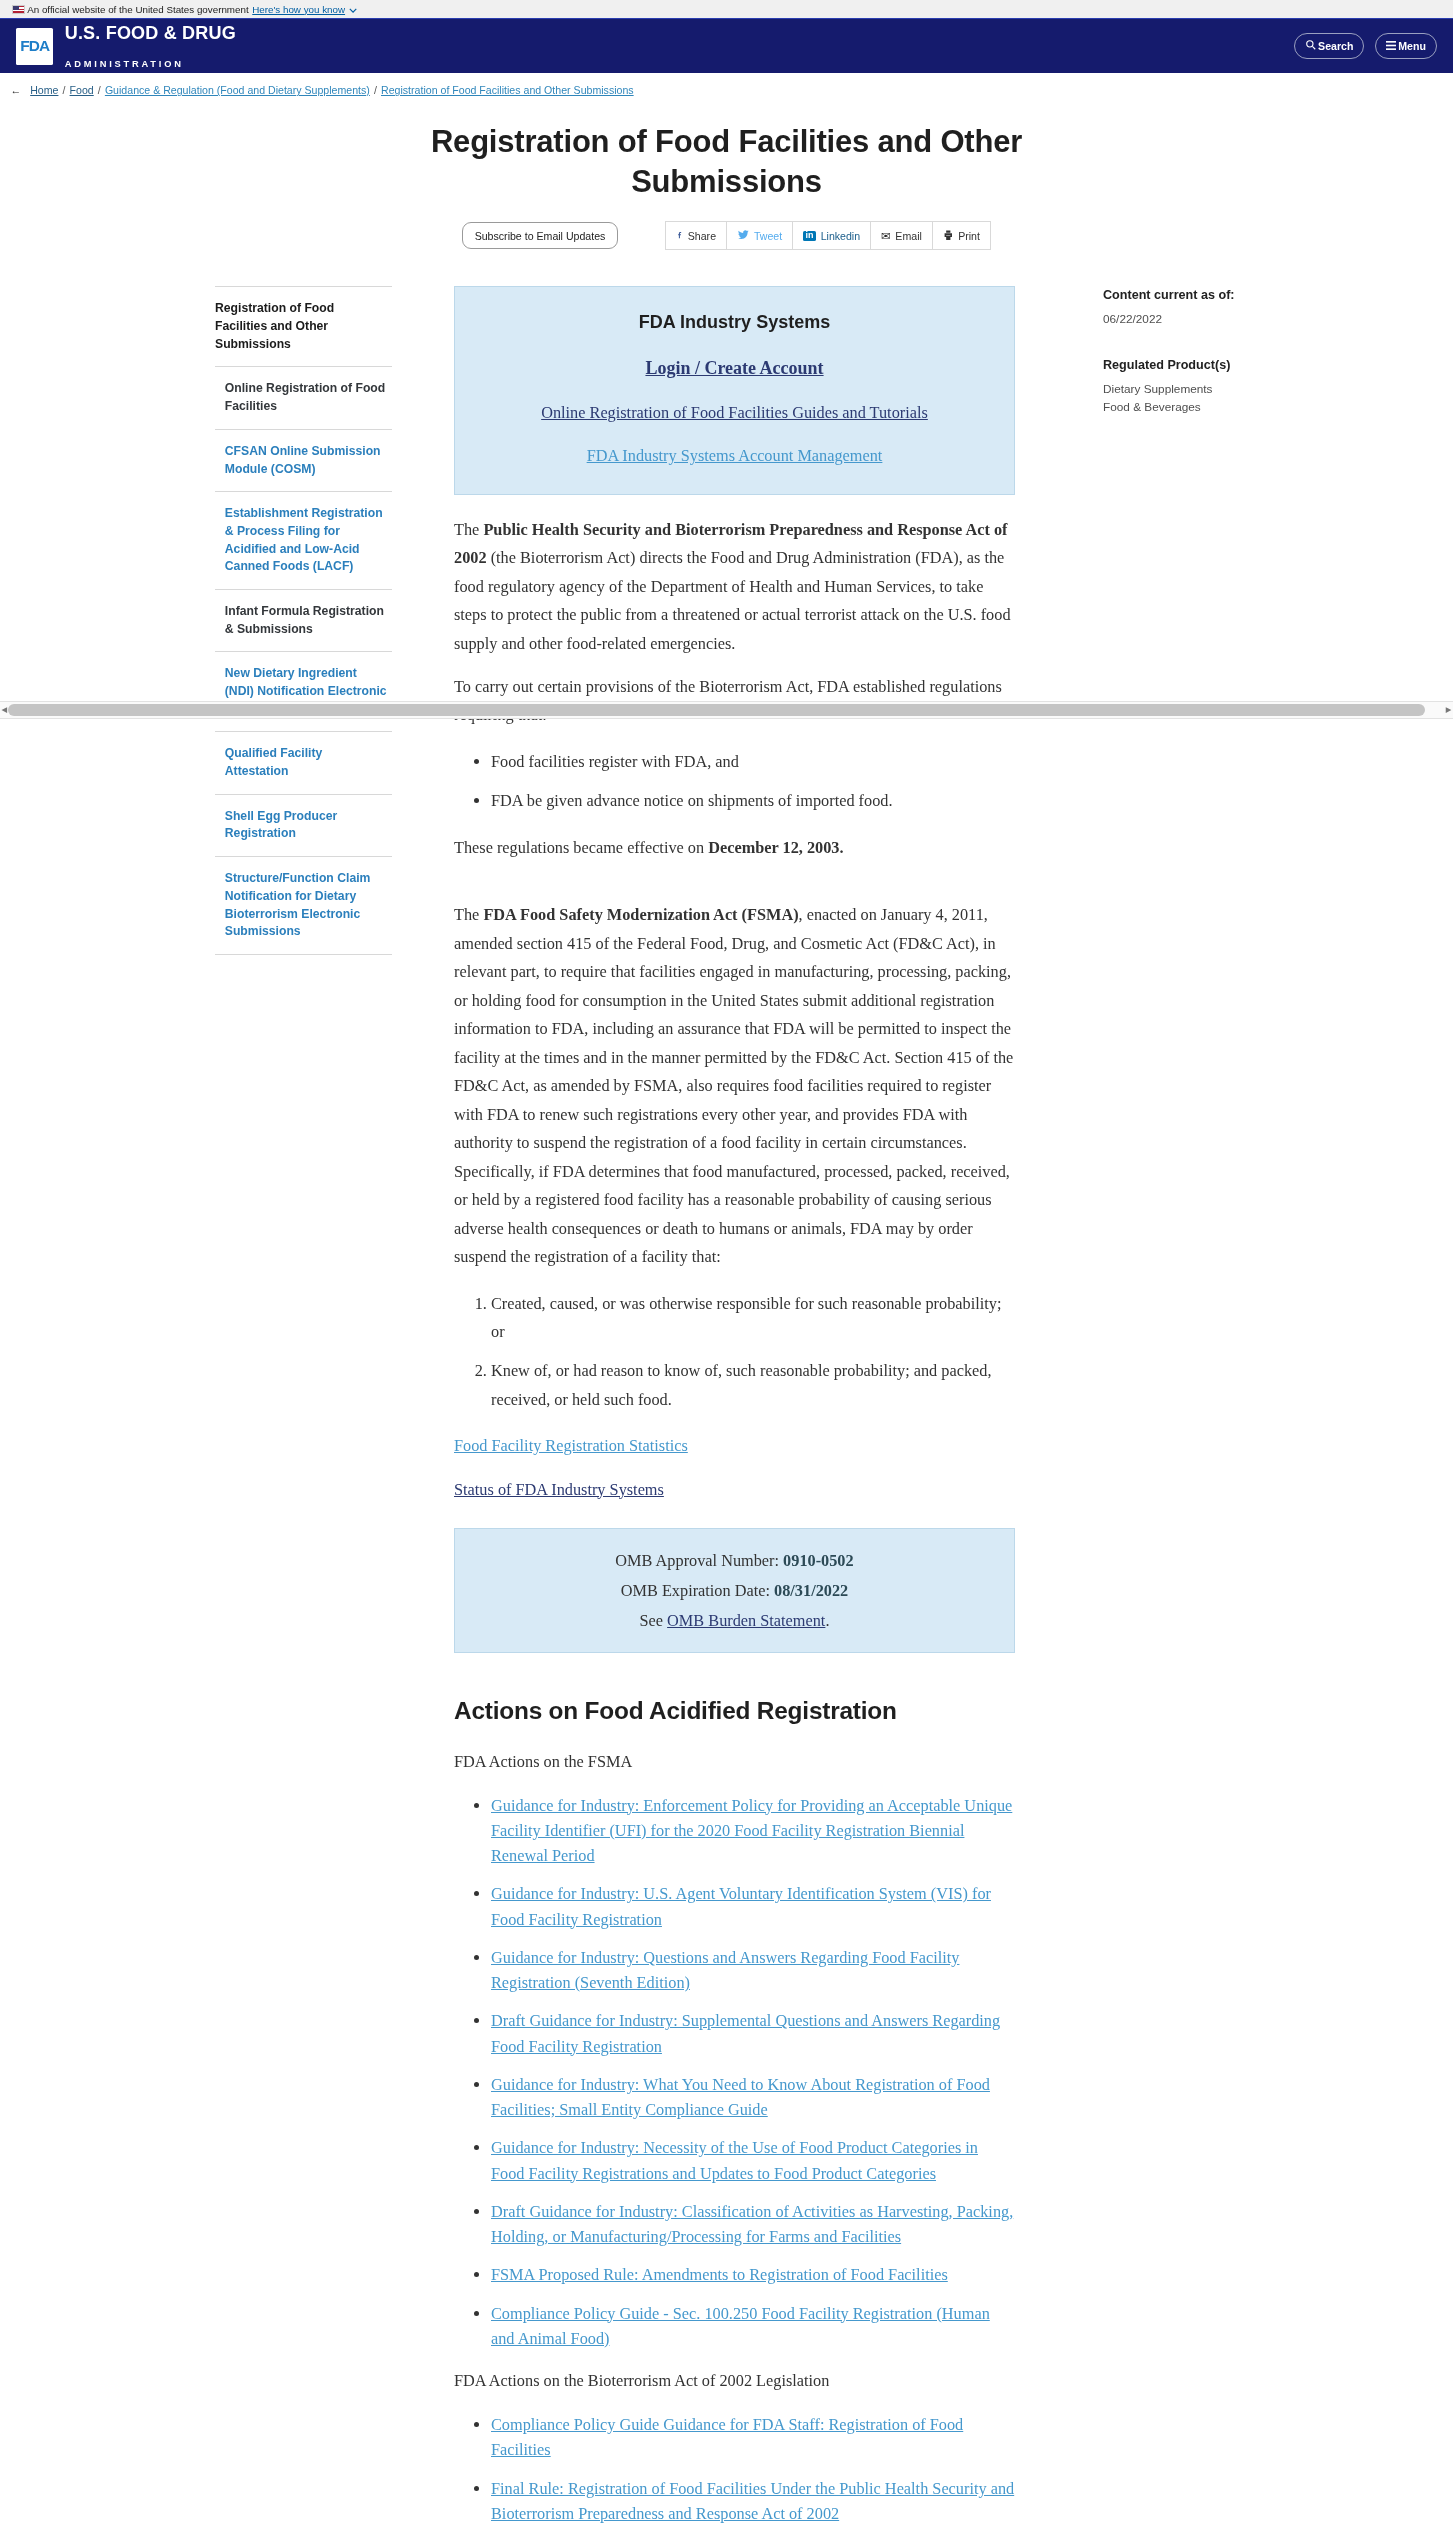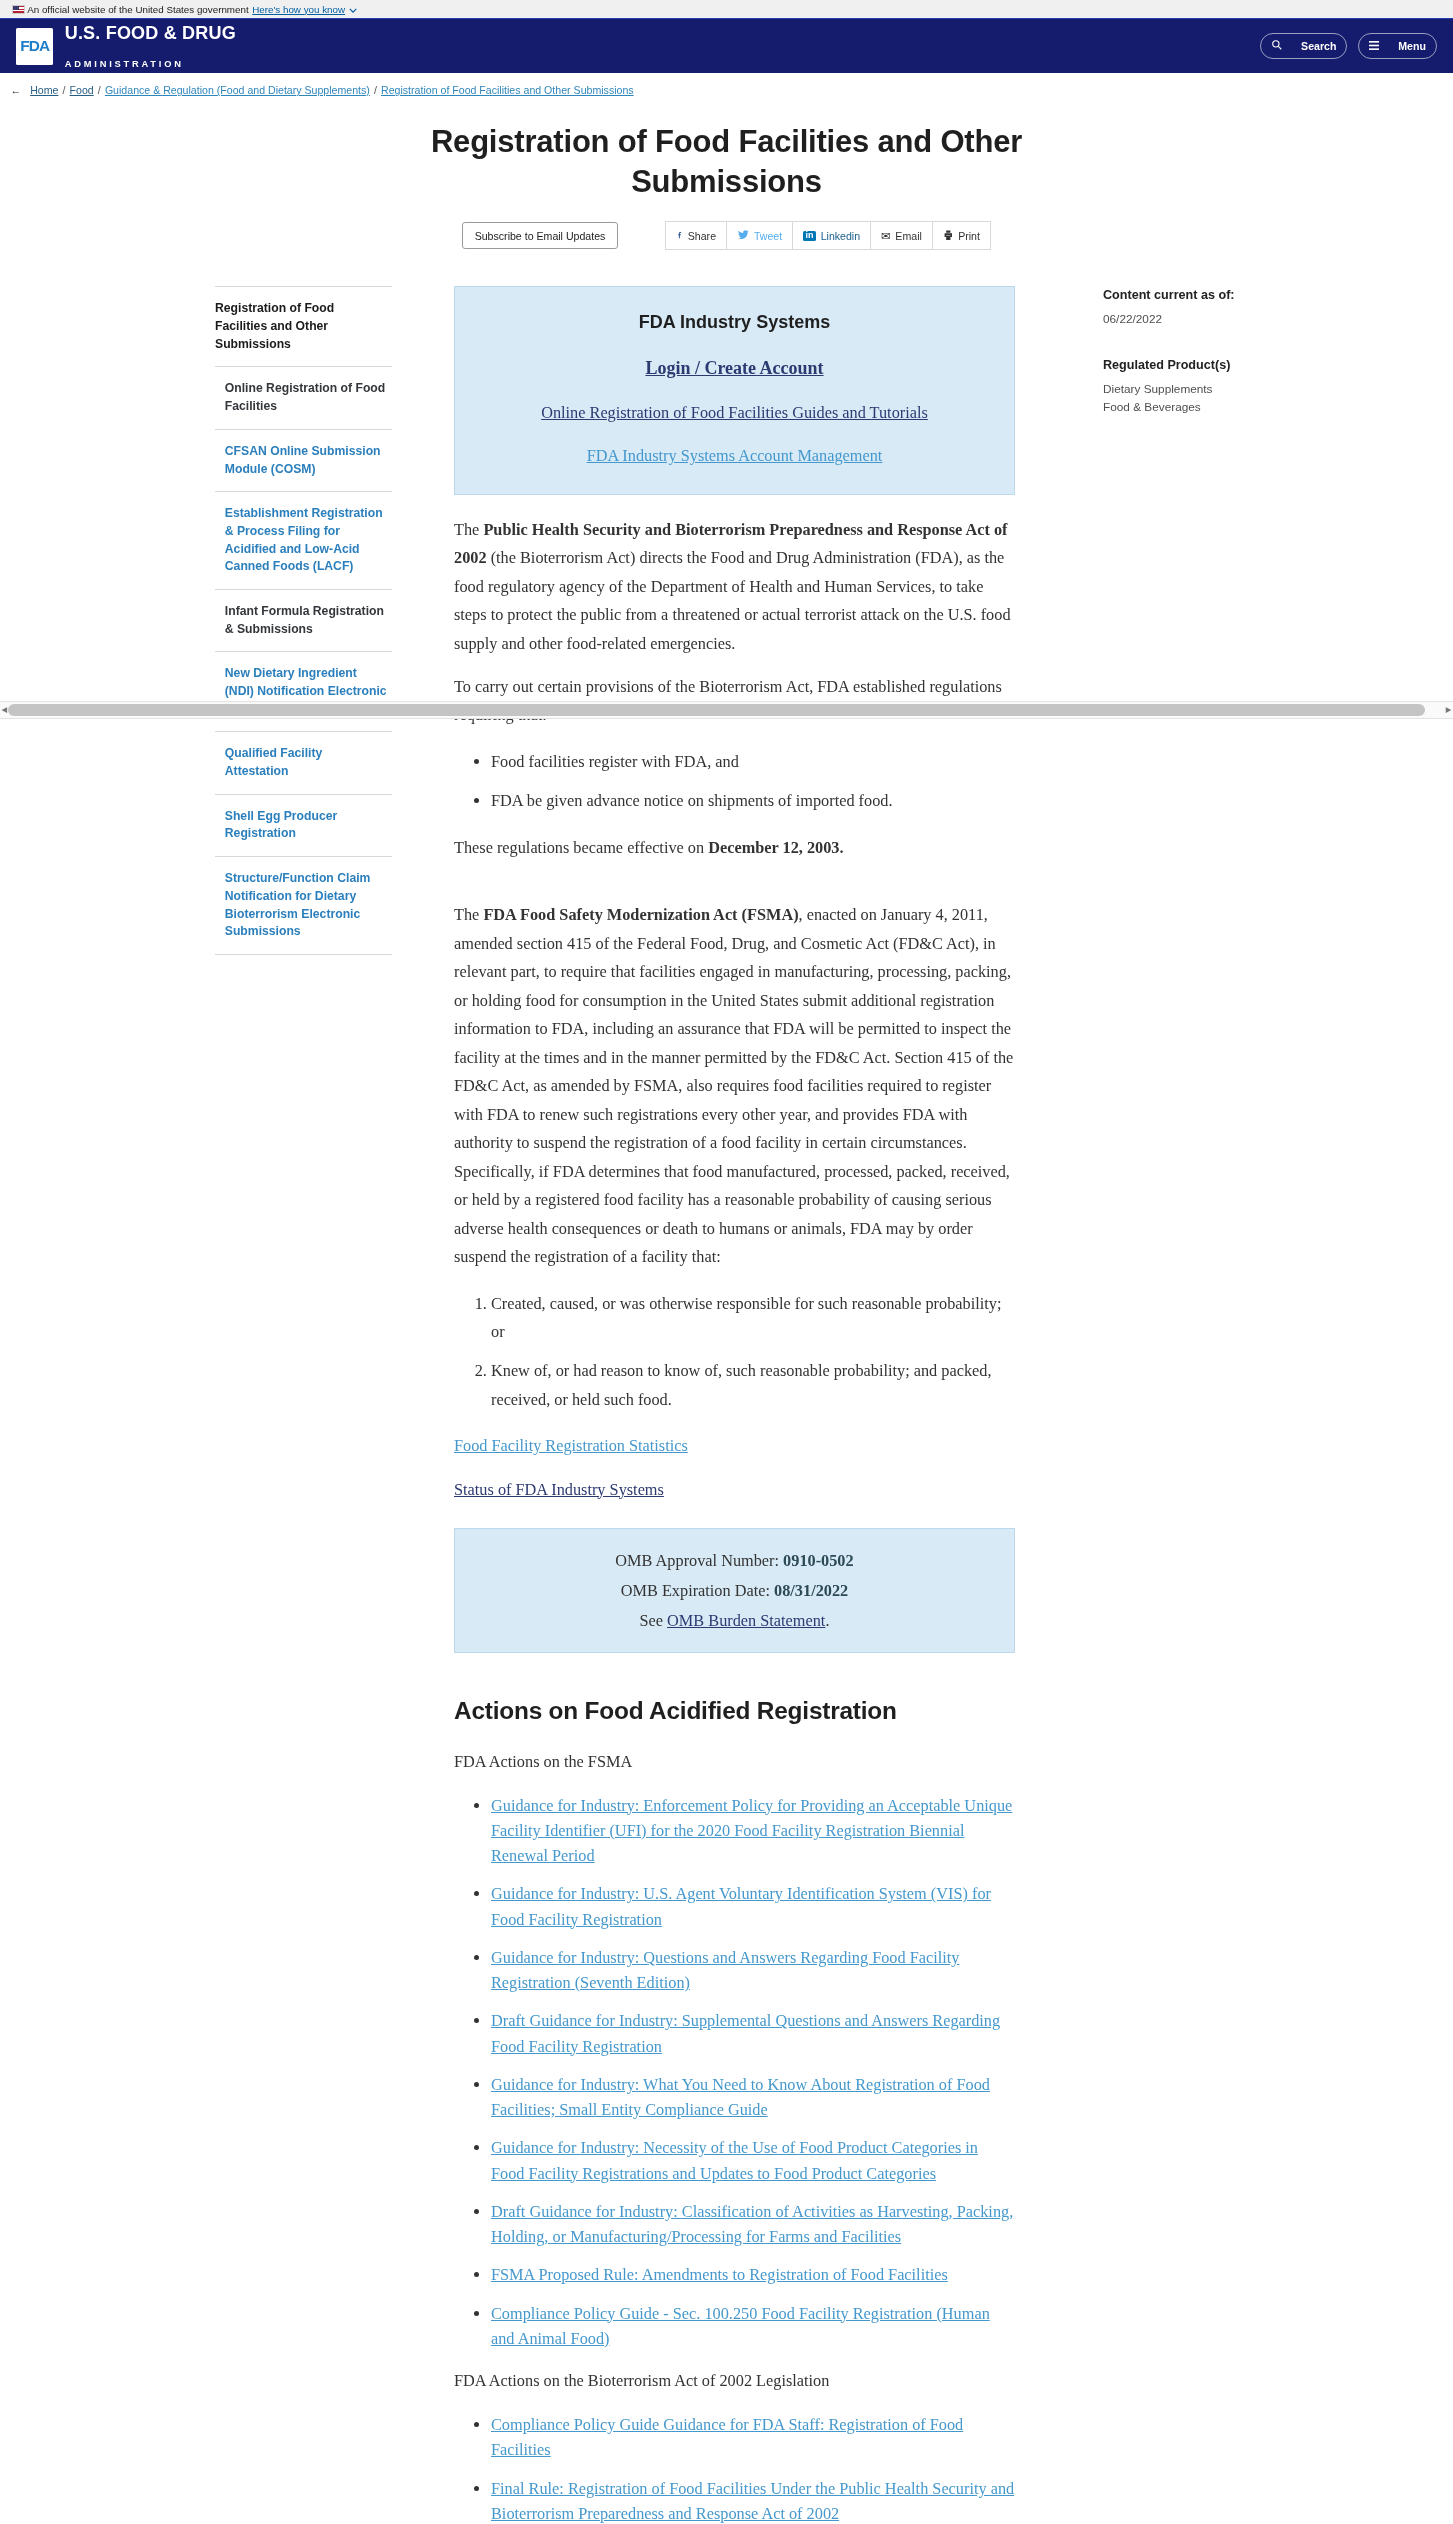--- a/index.html
+++ b/index.html
@@ -32,35 +32,35 @@
   .banner-link{color:#005ea2;text-decoration:underline;margin-left:1.6px}
   .chev{display:inline-block;margin-left:2.4px}
 
   
   .site-header{height:55px;background:var(--header-navy);display:flex;align-items:center;padding:0 16.3px;border-top:0.8px solid #2a3db0}
   .fda-logo{width:37px;height:37px;background:#fff;border-radius:1.6px;display:flex;align-items:center;justify-content:center;color:#1e7ec8;font-weight:bold;font-size:15.4px;letter-spacing:-0.8px;margin-right:11.4px;flex:none}
   .hdr-name{color:#fff;line-height:1.15}
   .hdr-name .l1{font-size:18px;font-weight:bold;letter-spacing:0.2px}
   .hdr-name .l2{font-size:9.3px;letter-spacing:2.8px;font-weight:bold;margin-top:15px}
   .hdr-btns{margin-left:auto;display:flex;gap:10.6px}
-  .hdr-btn{display:flex;align-items:center;gap:19px;background:transparent;border:0.8px solid #9aa0c0;border-radius:13px;color:#fff;font-weight:bold;font-size:10.6px;padding:5.7px 9.8px;font-family:inherit}
+  .hdr-btn{display:flex;align-items:center;gap:2px;background:transparent;border:0.8px solid #9aa0c0;border-radius:13px;color:#fff;font-weight:bold;font-size:10.6px;padding:5.7px 9.8px;font-family:inherit}
   .menu-glyph rect{fill:#fff}
 
   
   .breadcrumb{padding:11.4px 0 6.5px 10.6px;font-size:10.6px;display:flex;align-items:center;flex-wrap:wrap;gap:3.3px}
   .bc-arrow{color:#222;margin-right:1.6px}
   .crumb{text-decoration:underline;margin:0 4.1px}
   .crumb-dark{color:var(--crumb-dark)}
   .crumb-light{color:var(--crumb-light)}
   .bc-sep{color:#555}
 
   
   .page-title{width:650px;margin:19.5px auto 0;text-align:center;font-size:31px;line-height:1.28;font-weight:bold;color:#1f1f1f;letter-spacing:-0.2px}
   .share-row{margin-top:19.5px;display:flex;justify-content:center;align-items:center;gap:47px}
-  .subscribe-btn{background:#fff;border:0.8px solid #9a9a9a;border-radius:3px;padding:6.5px 11.4px;font-size:10.6px;color:#222;font-family:inherit}
+  .subscribe-btn{background:#fff;border:0.8px solid #9a9a9a;border-radius:9px;padding:6.5px 11.4px;font-size:10.6px;color:#222;font-family:inherit}
   .share-group{display:flex}
   .share-btn{display:flex;align-items:center;gap:4.9px;background:#fff;border:0.8px solid #d9d9d9;padding:6.5px 9.8px;font-size:10.6px;color:#333;margin-left:-0.8px;font-family:inherit}
   .share-btn:first-child{margin-left:0}
   .tweet-label{color:#55acee}
   .li-label{color:#20618d}
   .in-badge{background:#0077b5;color:#fff;font-weight:bold;font-size:9px;border-radius:1.6px;padding:0.8px 2.4px;line-height:1}
   .env{font-size:11.4px;color:#222}
 
   
   .main{display:flex;align-items:flex-start;padding:36px 0 0 215px;min-height:1940px}

